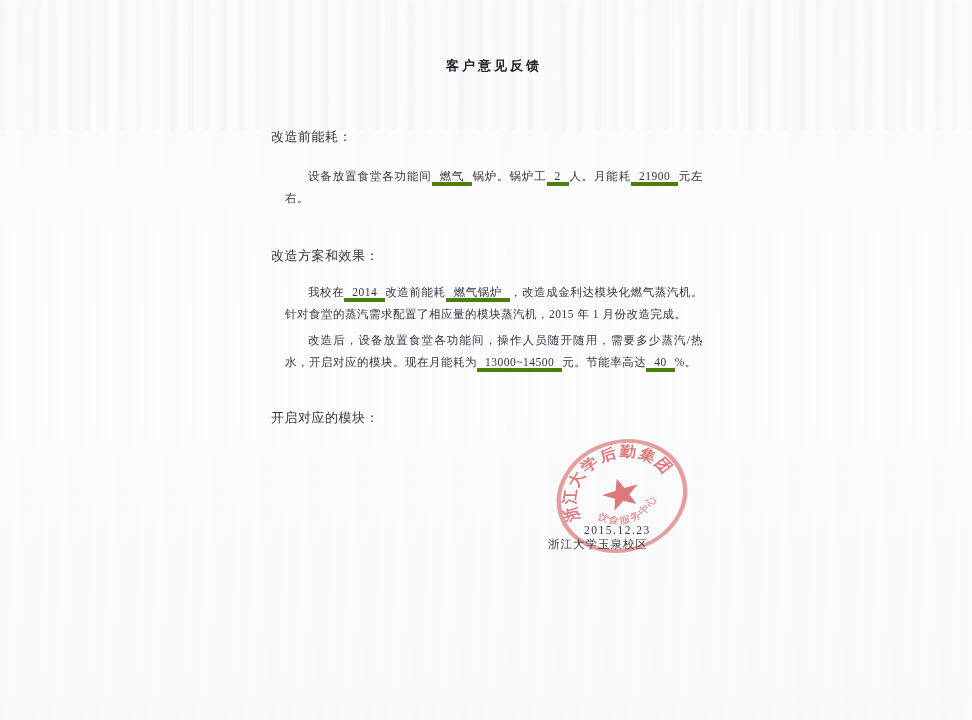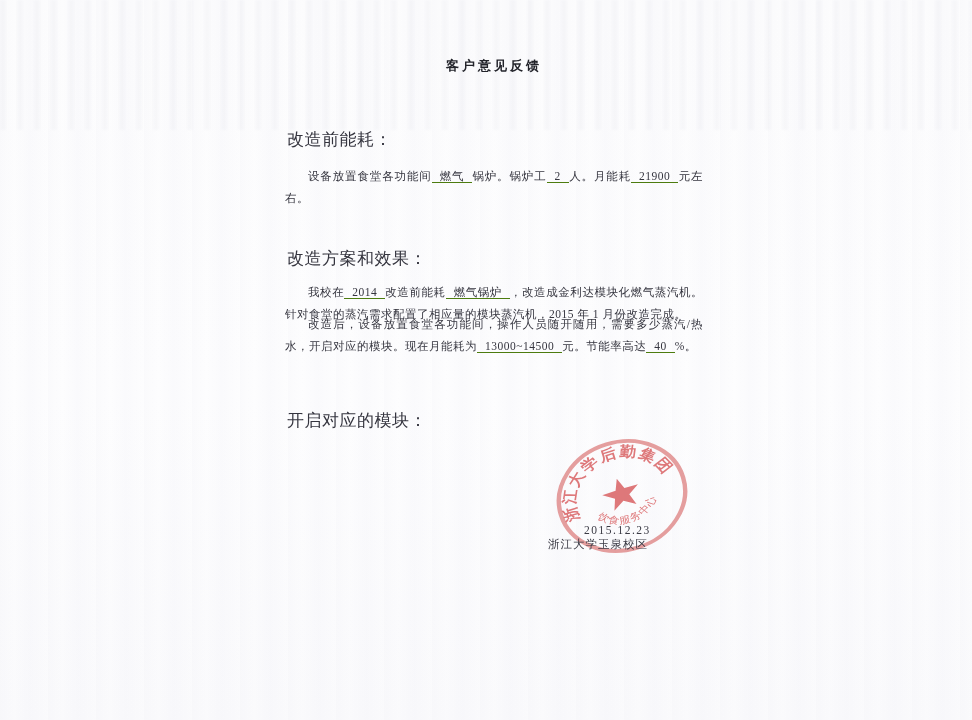--- a/index.html
+++ b/index.html
@@ -21,28 +21,28 @@
     position:absolute;left:0;top:0;width:972px;height:130px;
     background:repeating-linear-gradient(90deg,
       rgba(210,212,222,0.10) 0 6px, rgba(255,255,255,0) 6px 17px);
     filter:blur(1px);
   }
   .doc-title{
     position:absolute;left:285px;top:57px;width:418px;
     text-align:center;font-size:13px;font-weight:bold;color:#22232a;
     letter-spacing:3px;
   }
-  .sec-label{position:absolute;left:287px;font-size:17px;color:#35353f;letter-spacing:0.5px;}
+  .sec-label{position:absolute;left:271px;font-size:13px;color:#35353f;letter-spacing:0.5px;}
   .para{
     position:absolute;left:285px;width:418px;
     font-size:11.5px;line-height:22px;color:#35353f;letter-spacing:0.5px;
     text-indent:2em;text-align:justify;
   }
   .blank{
-    border-bottom:1px solid #4d7c0f;
+    border-bottom:4px solid #4d7c0f;
     padding:0 8px;white-space:nowrap;
   }
   .stamp{
     position:absolute;left:551px;top:436px;width:142px;height:120px;
     transform:rotate(-17deg);
     opacity:0.82;
     pointer-events:none;
   }
   .sig-line{position:absolute;font-size:11.5px;color:#3a3a44;letter-spacing:1px;}
   .sig-org{left:548px;top:505px;margin-top:32px;}
@@ -57,21 +57,21 @@
 <div class="doc-title">客户意见反馈</div>
 
 <div class="sec-label" style="top:128px">改造前能耗：</div>
 
 <div class="para" style="top:165px"><span>设备放置食堂各功能间</span><span class="blank">燃气</span><span>锅炉。锅炉工</span><span class="blank">2</span><span>人。月能耗</span><span class="blank">21900</span><span>元左右。</span></div>
 
 <div class="sec-label" style="top:247px">改造方案和效果：</div>
 
 <div class="para" style="top:281px"><span>我校在</span><span class="blank">2014</span><span>改造前能耗</span><span class="blank">燃气锅炉</span><span>，改造成金利达模块化燃气蒸汽机。针对食堂的蒸汽需求配置了相应量的模块蒸汽机，2015 年 1 月份改造完成。</span></div>
 
-<div class="para" style="top:313px"><span>改造后，设备放置食堂各功能间，操作人员随开随用，需要多少蒸汽/热水，开启对应的模块。现在月能耗为</span><span class="blank">13000~14500</span><span>元。节能率高达</span><span class="blank">40</span><span>%。</span></div>
+<div class="para" style="top:329px"><span>改造后，设备放置食堂各功能间，操作人员随开随用，需要多少蒸汽/热水，开启对应的模块。现在月能耗为</span><span class="blank">13000~14500</span><span>元。节能率高达</span><span class="blank">40</span><span>%。</span></div>
 
 <div class="sec-label" style="top:409px">开启对应的模块：</div>
 
 <div class="stamp">
   <svg width="142" height="120" viewBox="0 0 160 160" preserveAspectRatio="none">
     <defs>
       <path id="arcTop" d="M 28 97 A 54 54 0 1 1 132 97" fill="none"></path>
       <path id="arcBottom" d="M 42 92 A 42 42 0 0 0 118 92" fill="none"></path>
     </defs>
     <circle cx="80" cy="80" r="72" fill="none" stroke="#e08a8a" stroke-width="5"></circle>

